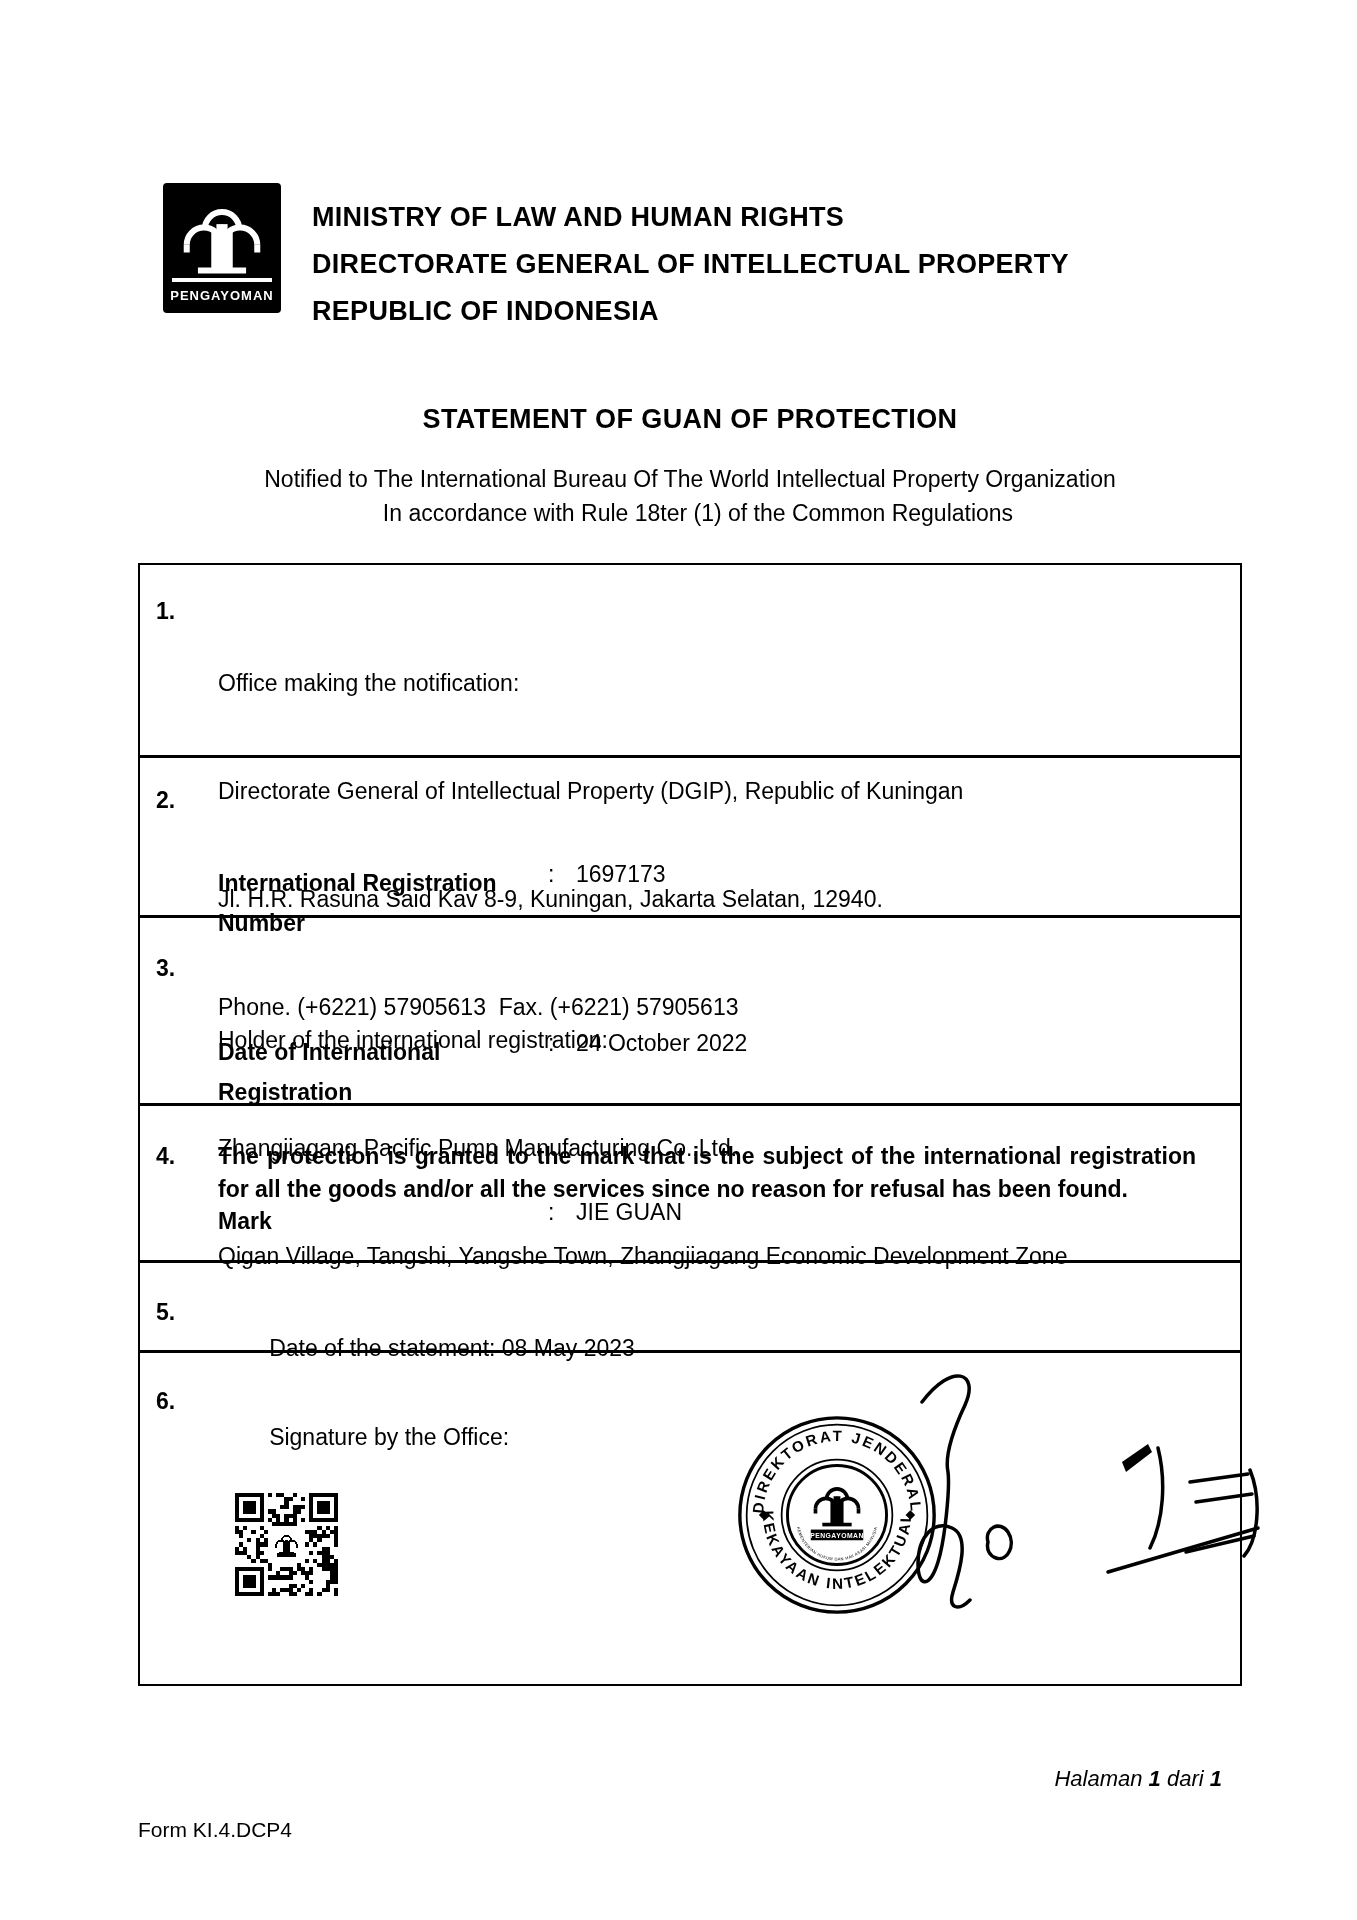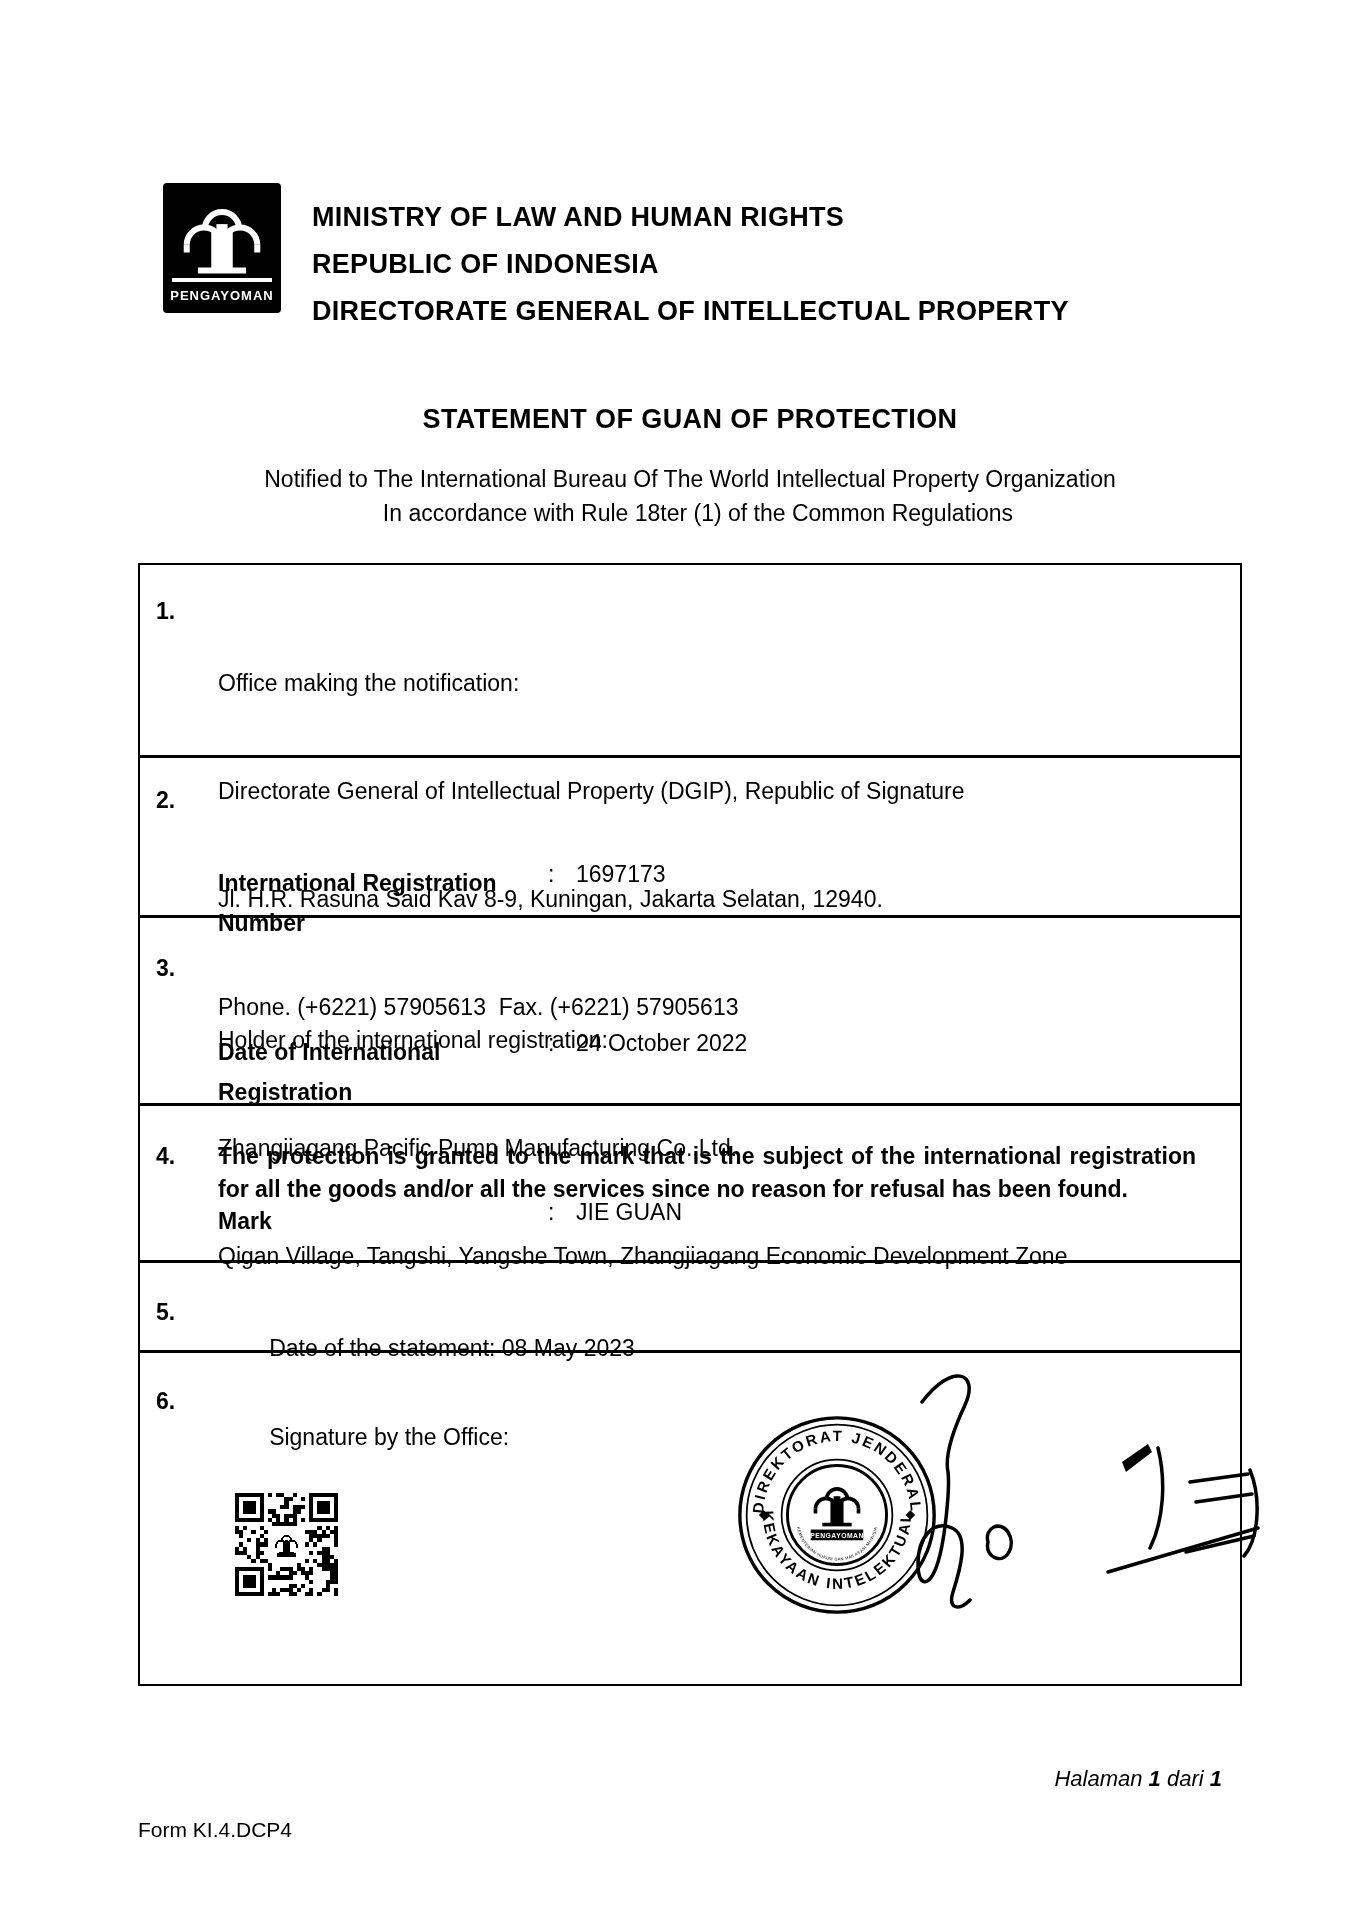--- a/index.html
+++ b/index.html
@@ -84,35 +84,35 @@
 
   <svg class="logo" viewBox="0 0 118 130">
     <rect x="0" y="0" width="118" height="130" rx="4" fill="#000"></rect>
     <use href="#tree" x="13" y="5" width="92" height="86" style="color:#fff"></use>
     <rect x="9" y="95" width="100" height="4" fill="#fff"></rect>
     <text x="59" y="117" fill="#fff" font-size="13" font-weight="bold" text-anchor="middle" letter-spacing="1">PENGAYOMAN</text>
   </svg>
 
   <div class="ministry">
     <div>MINISTRY OF LAW AND HUMAN RIGHTS</div>
+    <div>DIRECTORATE GENERAL OF INTELLECTUAL PROPERTY</div>
     <div>REPUBLIC OF INDONESIA</div>
-    <div>DIRECTORATE GENERAL OF INTELLECTUAL PROPERTY</div>
   </div>
 
   <div class="title">STATEMENT OF GUAN OF PROTECTION</div>
   <div class="sub1">Notified to The International Bureau Of The World Intellectual Property Organization</div>
   <div class="sub2">In accordance with Rule 18ter (1) of the Common Regulations</div>
 
   <div class="tbl">
 
     <div class="trow r1 sep">
       <span class="num">1.</span>
       <div class="content">
         <div class="h">Office making the notification:</div>
-        <div>Directorate General of Intellectual Property (DGIP), Republic of Signature</div>
+        <div>Directorate General of Intellectual Property (DGIP), Republic of Kuningan</div>
         <div>Jl. H.R. Rasuna Said Kav 8-9, Kuningan, Jakarta Selatan, 12940.</div>
         <div>Phone. (+6221) 57905613  Fax. (+6221) 57905613</div>
       </div>
     </div>
 
     <div class="trow r2 sep">
       <span class="num">2.</span>
       <div class="content">
         <div class="kv">
           <span class="k">International Registration Number</span>

